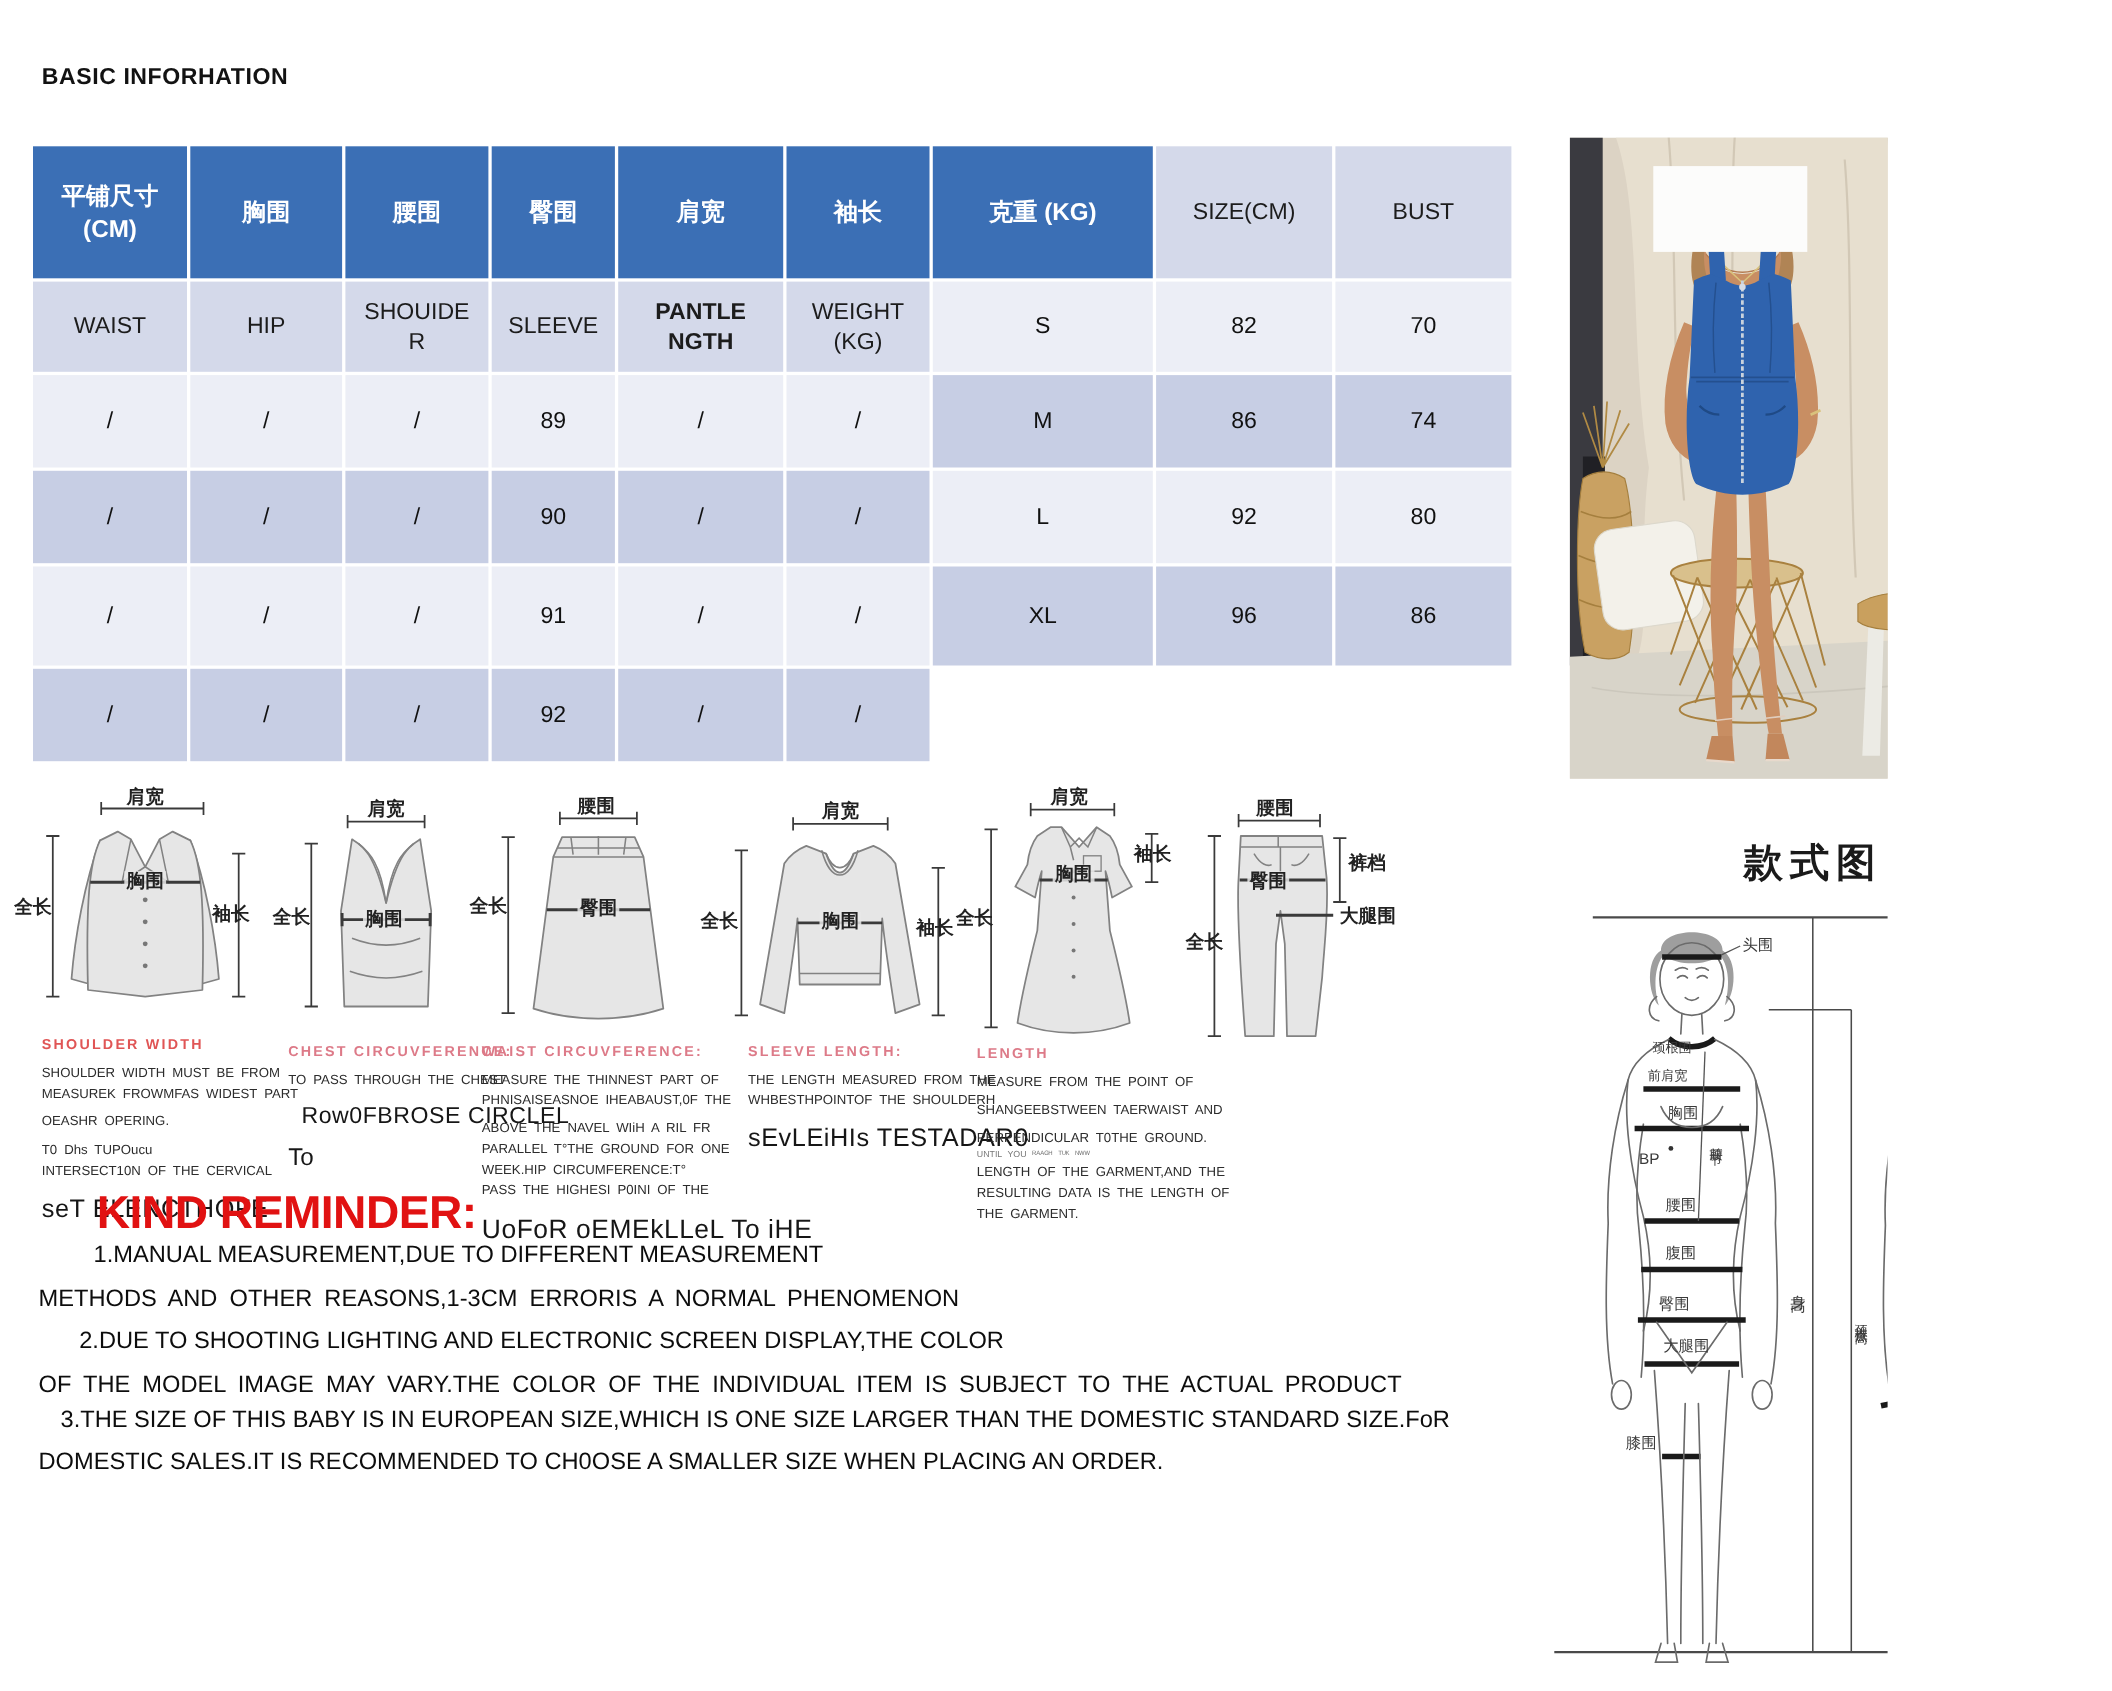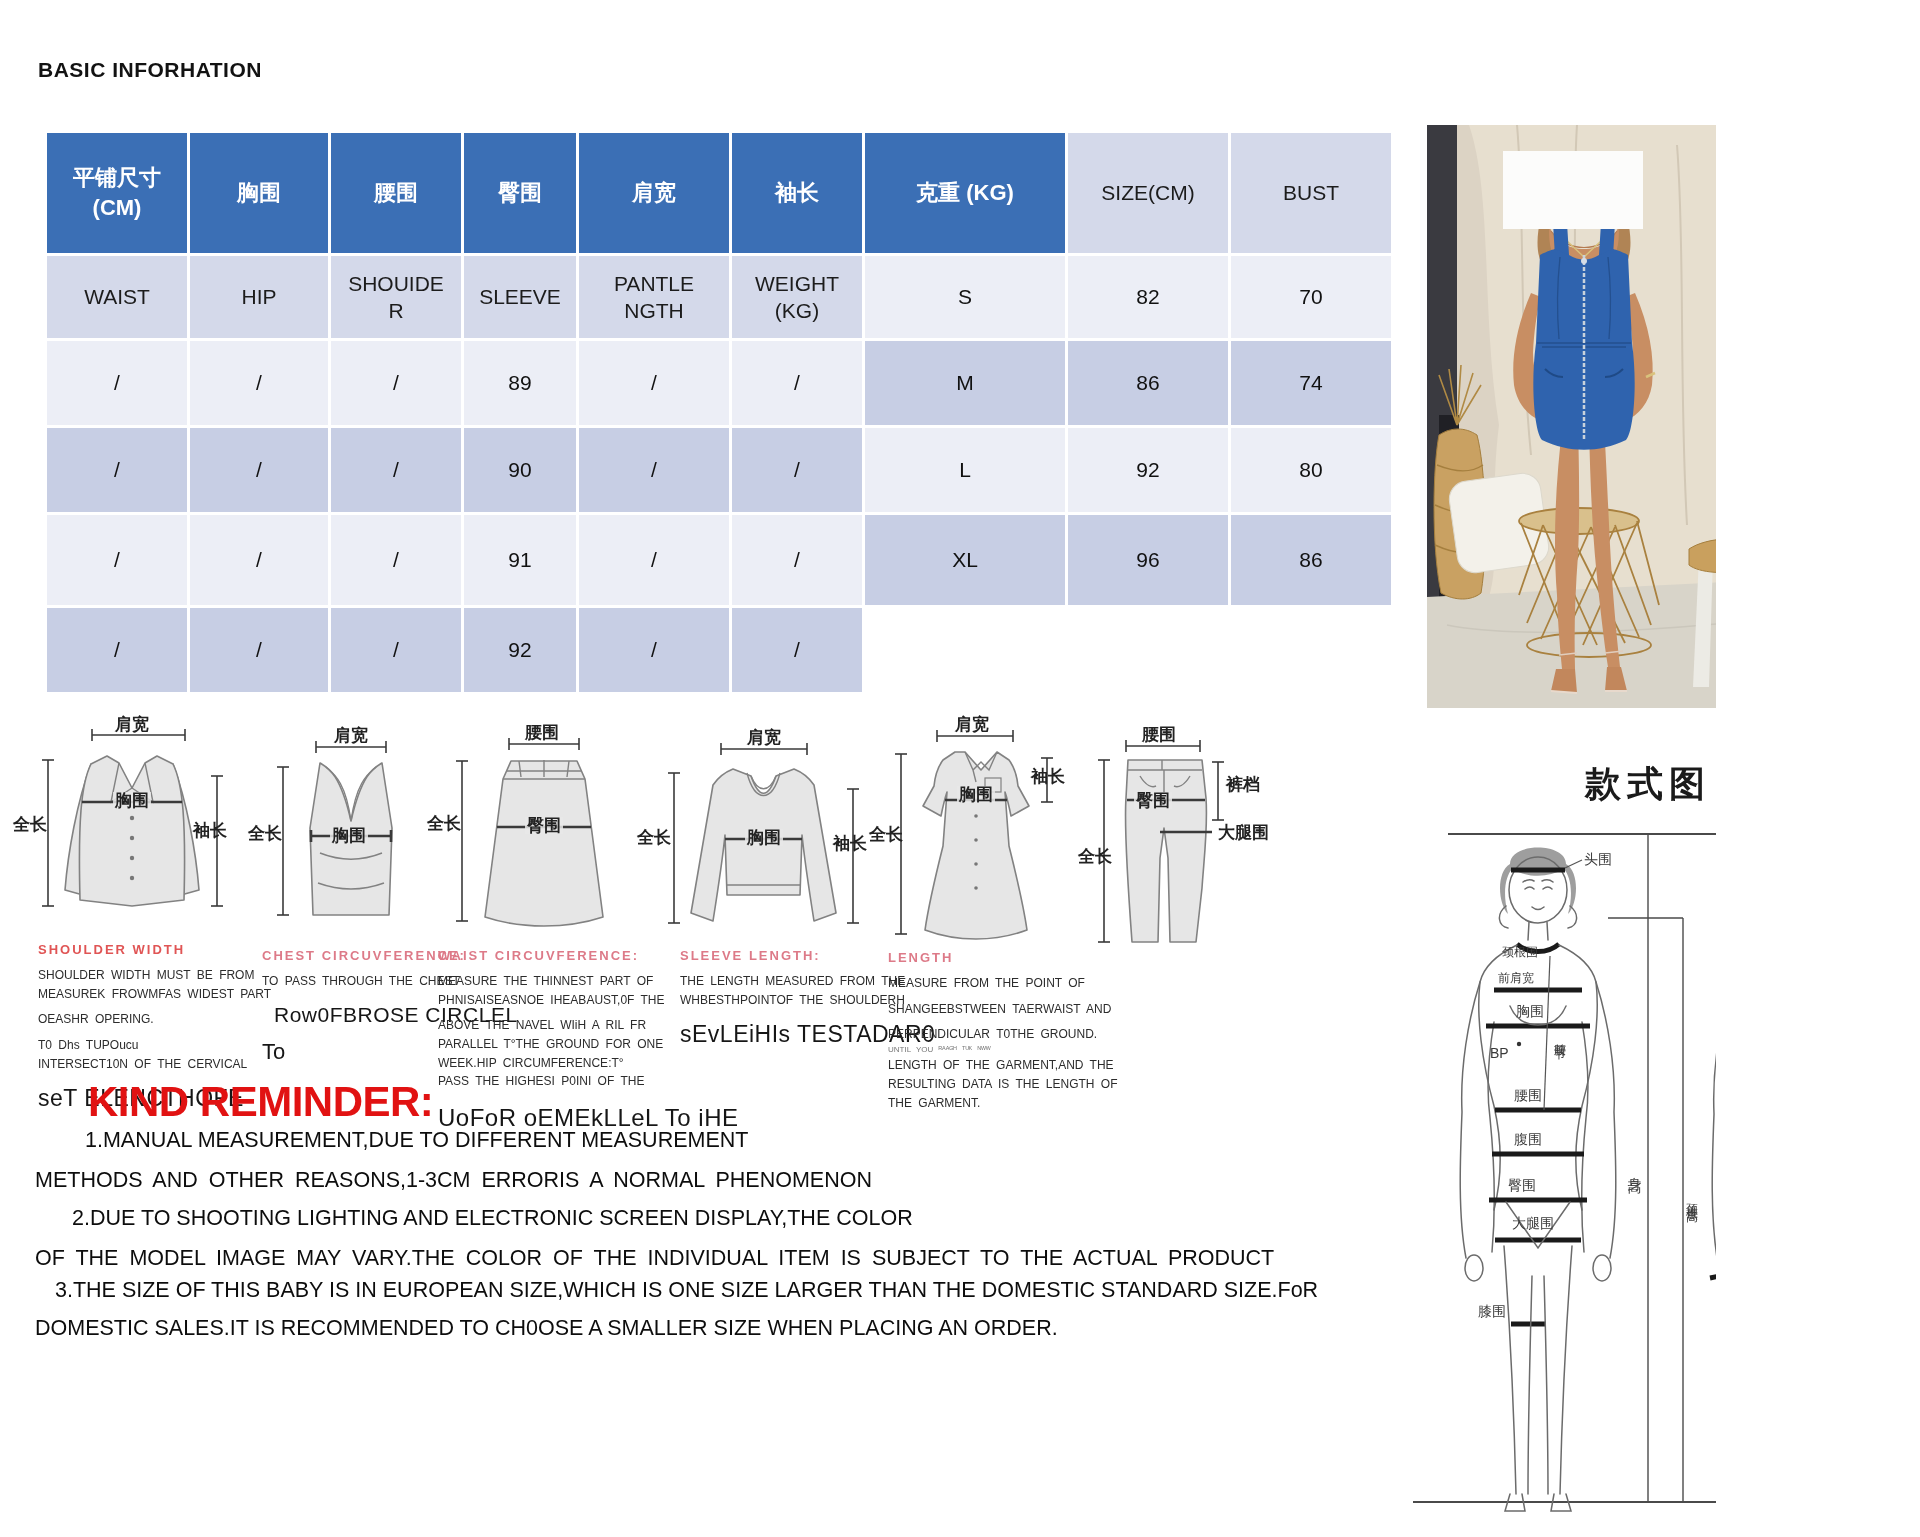--- a/index.html
+++ b/index.html
@@ -4,25 +4,25 @@
 <style>
   html,body{margin:0;padding:0;background:#fff;}
   #canvas{position:relative;width:1716px;height:1537px;background:#fff;overflow:hidden;
           font-family:"Liberation Sans","DejaVu Sans",sans-serif;color:#111;}
   .abs{position:absolute;}
 
   
   #page-title{left:38px;top:58px;font-size:21px;font-weight:700;letter-spacing:.5px;color:#121212;}
   #size-table{left:30px;top:133px;display:grid;
     grid-template-columns:140px 138px 130px 112px 150px 130px 200px 160px 160px;
-    grid-template-rows:120px 82px 84px 84px 90px 84px;gap:3px;background:#fff;margin-left:17px;}
+    grid-template-rows:120px 82px 84px 84px 90px 84px;gap:3px;background:#fff;}
   .cell{display:flex;align-items:center;justify-content:center;text-align:center;font-size:21px;}
   .h1{background:var(--headerBlue,#3b6fb5);color:#fff;font-weight:600;font-size:22px;line-height:1.35;padding:0 10px;}
   .h2{background:var(--headerRow2,#d4d9ea);color:#1c1c1c;font-size:21px;line-height:1.3;overflow-wrap:anywhere;padding:0 14px;}
-  .h2.pw{padding:0 30px;}
+  .h2.pw{padding:0 30px;font-weight:bold;}
   .rL{background:var(--rowLight,#eceef6);}
   .rD{background:var(--rowDark,#c7cee4);}
 
   
   #photo{left:1427px;top:125px;width:318px;height:583px;}
 
   
   .sk{position:absolute;}
   .sk svg{position:absolute;left:0;top:0;}
   .g{fill:#e6e6e6;stroke:#828282;stroke-width:1.6;stroke-linejoin:round;}

